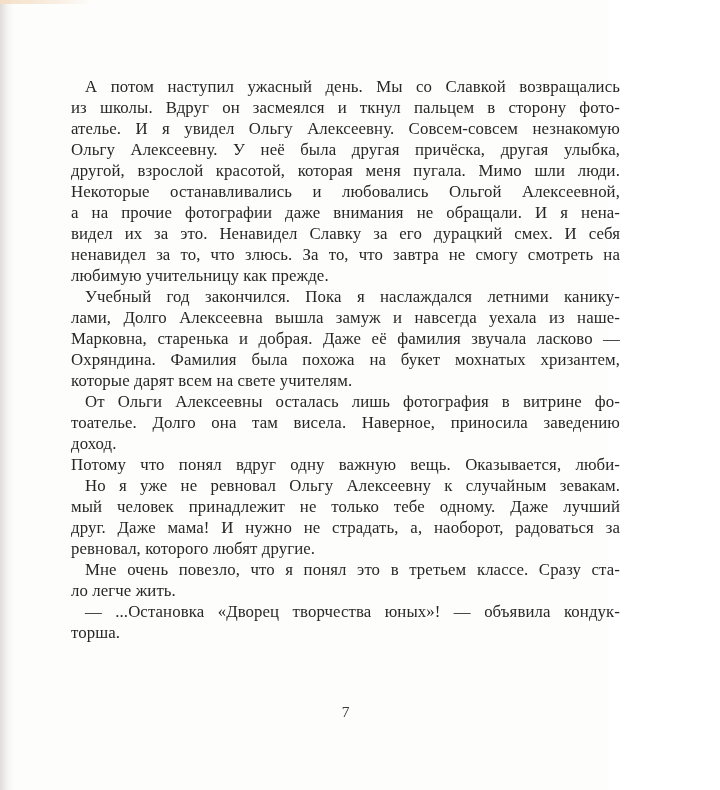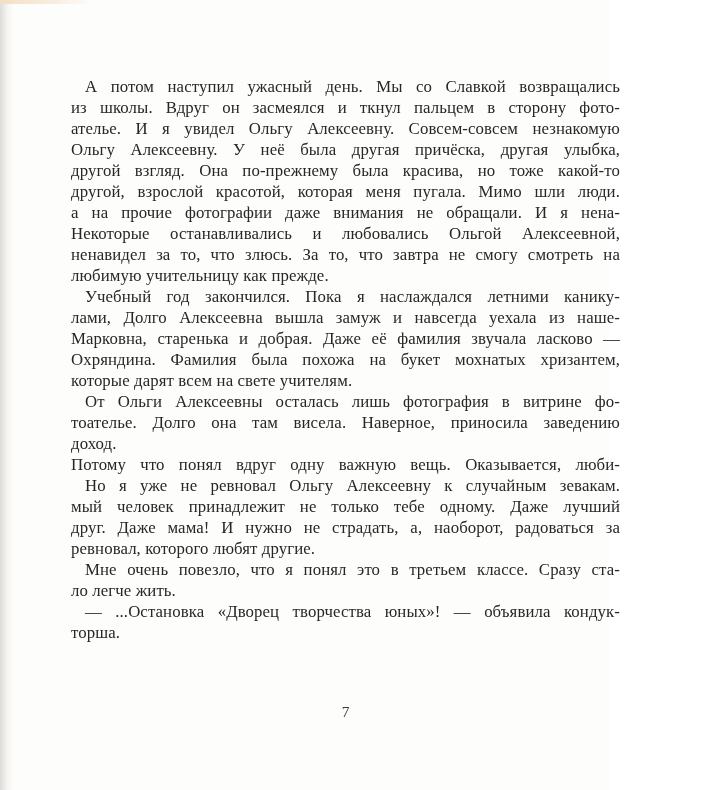--- a/index.html
+++ b/index.html
@@ -63,24 +63,24 @@
 
 <div class="page">
   <div class="edge-shadow-left"></div>
   <div class="corner-stripe"></div>
 
   <div class="text-block">
       <div class="line indent">А потом наступил ужасный день. Мы со Славкой возвращались</div>
       <div class="line">из школы. Вдруг он засмеялся и ткнул пальцем в сторону фото-</div>
       <div class="line">ателье. И я увидел Ольгу Алексеевну. Совсем-совсем незнакомую</div>
       <div class="line">Ольгу Алексеевну. У неё была другая причёска, другая улыбка,</div>
-      <div class="line">другой взгляд. Она по-прежнему была красива, но тоже какой-то</div>
       <div class="line">другой, взрослой красотой, которая меня пугала. Мимо шли люди.</div>
+      <div class="line">Некоторые останавливались и любовались Ольгой Алексеевной,</div>
       <div class="line">а на прочие фотографии даже внимания не обращали. И я нена-</div>
-      <div class="line">Некоторые останавливались и любовались Ольгой Алексеевной,</div>
+      <div class="line">видел их за это. Ненавидел Славку за его дурацкий смех. И себя</div>
       <div class="line">ненавидел за то, что злюсь. За то, что завтра не смогу смотреть на</div>
       <div class="line plast">любимую учительницу как прежде.</div>
       <div class="line indent">Учебный год закончился. Пока я наслаждался летними канику-</div>
       <div class="line">лами, Долго Алексеевна вышла замуж и навсегда уехала из наше-</div>
       <div class="line">Марковна, старенька и добрая. Даже её фамилия звучала ласково —</div>
       <div class="line">Охряндина. Фамилия была похожа на букет мохнатых хризантем,</div>
       <div class="line plast">которые дарят всем на свете учителям.</div>
       <div class="line indent">От Ольги Алексеевны осталась лишь фотография в витрине фо-</div>
       <div class="line">тоателье. Долго она там висела. Наверное, приносила заведению</div>
       <div class="line plast">доход.</div>

